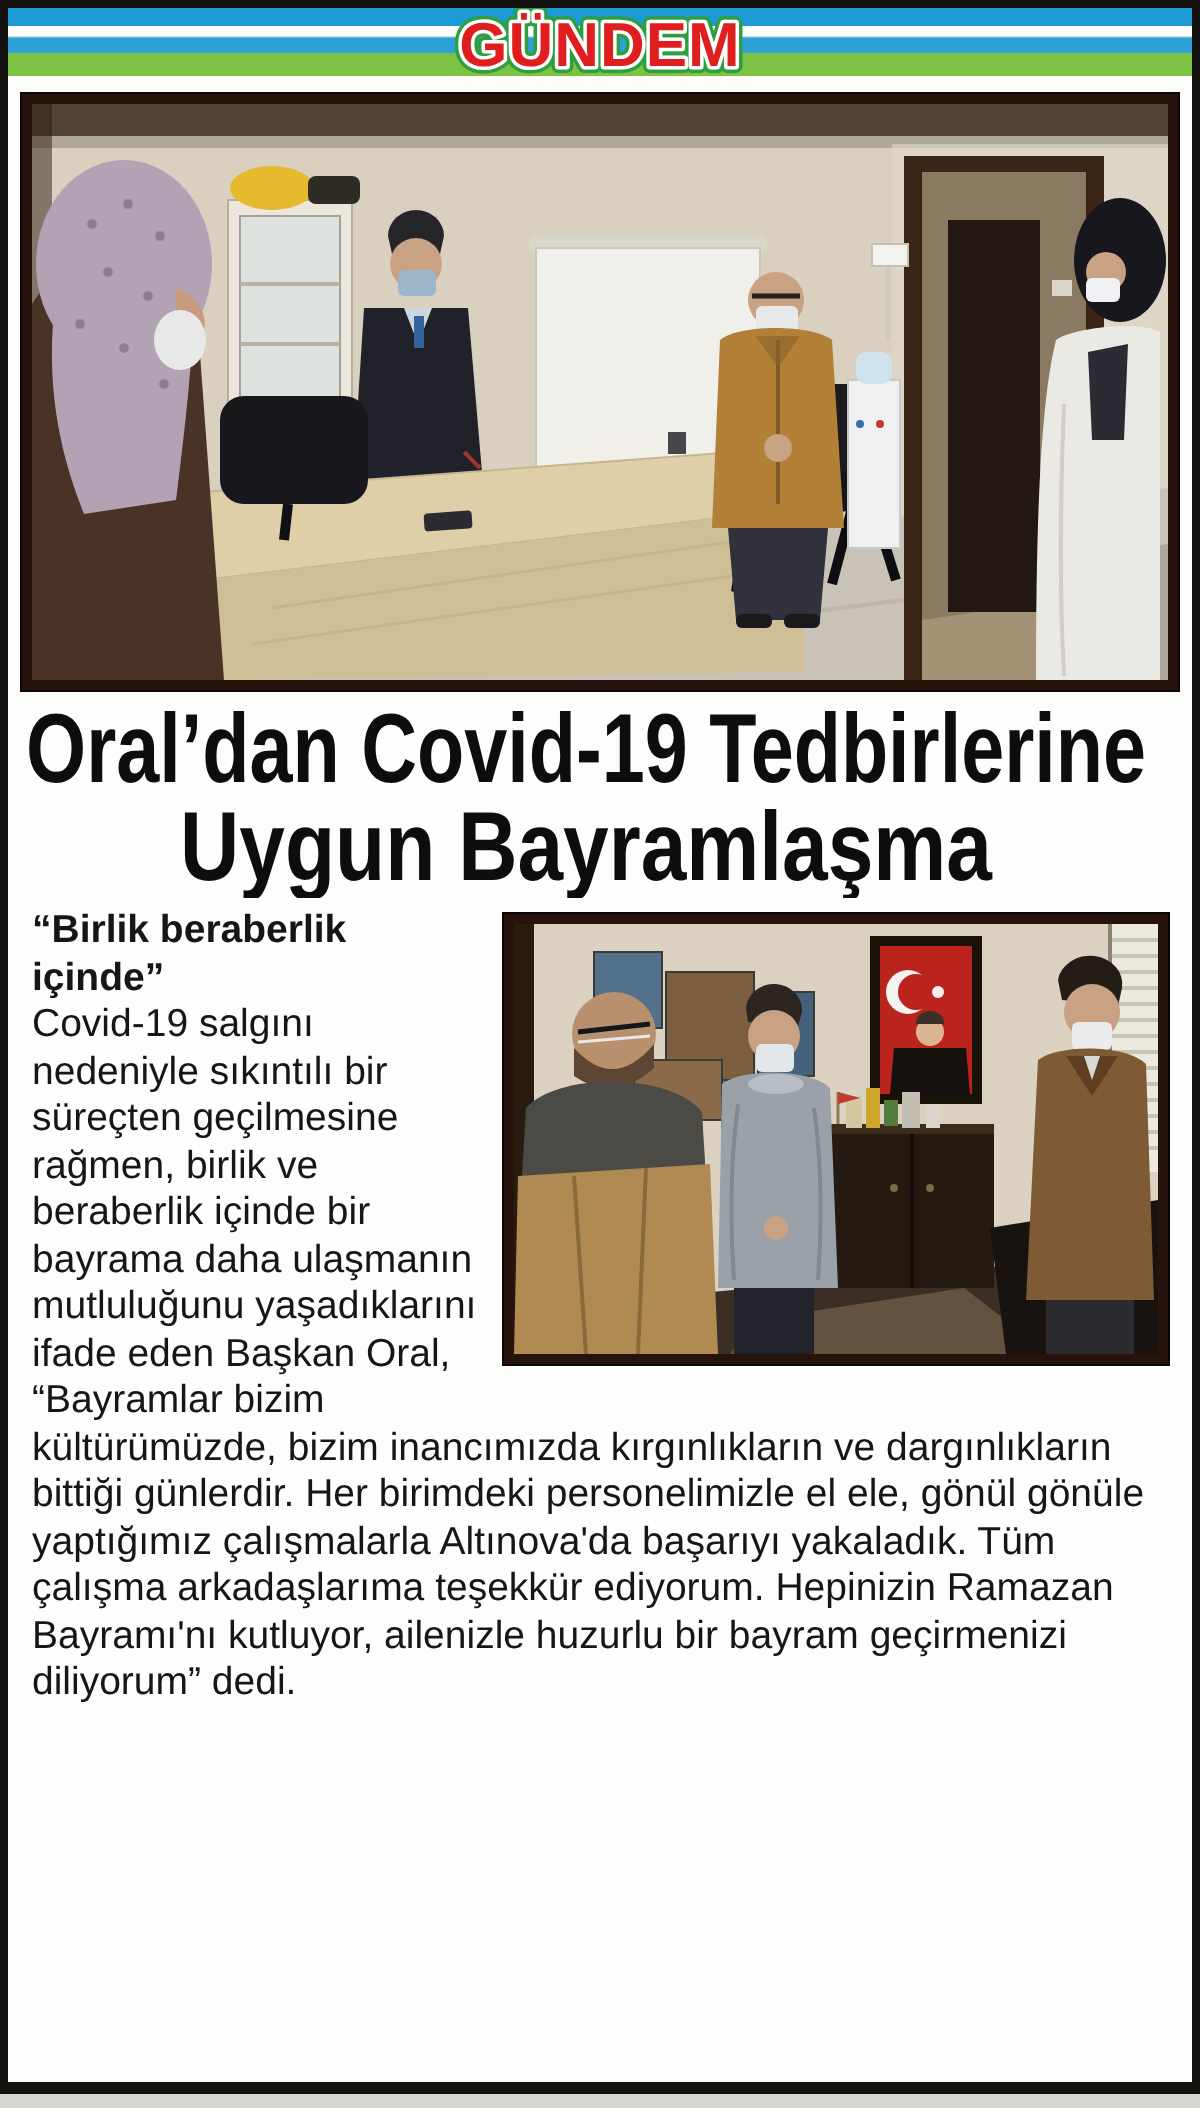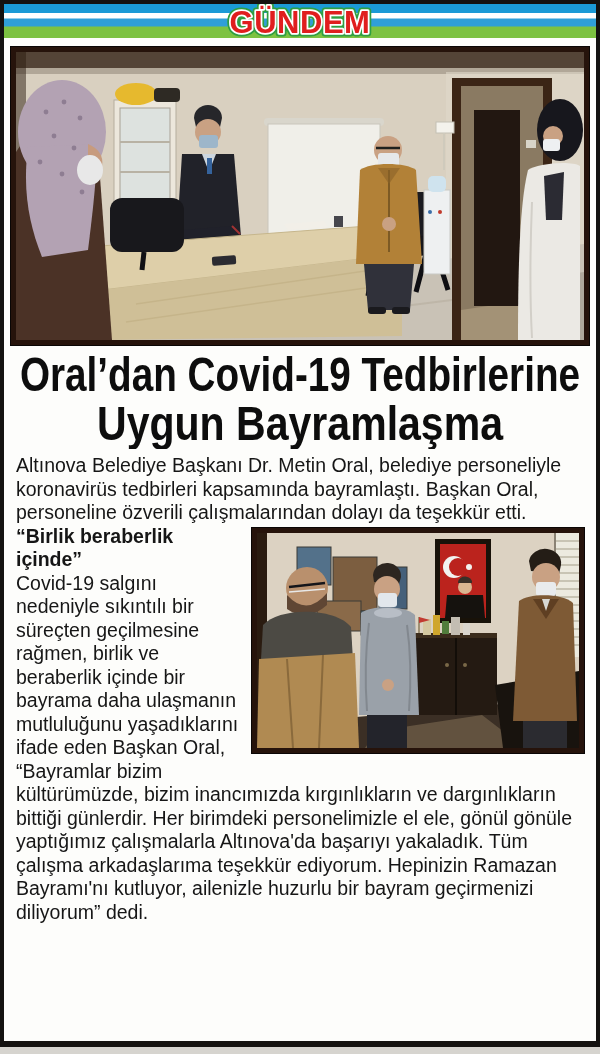--- a/index.html
+++ b/index.html
@@ -15,21 +15,21 @@
   .logo-svg{position:absolute;left:50%;top:-1px;transform:translateX(-50%);}
 
   
   .photo-frame{margin:9px 7px 0 7px;border:5px solid #26130b;box-shadow:0 0 0 1px #0a0605;
                background:#d9d0c0;line-height:0;}
   .photo-frame svg{display:block;}
   .photo2-frame{float:right;width:322px;height:215px;margin:3px 0 14px 10px;border:5px solid #26130b;
                 box-shadow:0 0 0 1px #0a0605;background:#dcd2c2;line-height:0;}
 
   
-  .headline{margin:2px 0 0 0;text-align:center;line-height:0;}
+  .headline{margin:2px 0 0 0;line-height:0;}
 
   
   .body-text{padding:5px 12px 0 12px;font-size:19.5px;line-height:23.5px;color:#161616;}
   .body-text p{margin:0;}
   .subhead{font-weight:bold;}
 </style>
 </head>
 <body>
 
 <div class="canvas">
@@ -159,21 +159,20 @@
     <div class="headline">
       <svg width="578" height="51" viewBox="0 0 578 51">
         <text x="9" y="44" font-size="49" font-weight="bold" font-family="Liberation Sans, sans-serif" fill="#0d0d0d" textLength="560" lengthAdjust="spacingAndGlyphs">Oral’dan Covid-19 Tedbirlerine</text>
       </svg>
       <svg width="578" height="51" viewBox="0 0 578 51">
         <text x="86" y="42" font-size="49" font-weight="bold" font-family="Liberation Sans, sans-serif" fill="#0d0d0d" textLength="406" lengthAdjust="spacingAndGlyphs">Uygun Bayramlaşma</text>
       </svg>
     </div>
 
     <div class="body-text">
-      <p>Altınova Belediye Başkanı Dr. Metin Oral, belediye personeliyle koronavirüs tedbirleri kapsamında bayramlaştı. Başkan Oral, personeline özverili çalışmalarından dolayı da teşekkür etti.</p>
 
       <div class="photo2-frame">
         <svg width="322" height="215" viewBox="0 0 322 215" preserveAspectRatio="none">
           <rect x="0" y="0" width="322" height="215" fill="#dcd2c2"></rect>
           <rect x="0" y="0" width="10" height="215" fill="#2a1b10"></rect>
 
           <g>
             <rect x="298" y="0" width="24" height="124" fill="#eceadf"></rect>
             <path d="M298,8 L322,8 M298,16 L322,16 M298,24 L322,24 M298,32 L322,32 M298,40 L322,40 M298,48 L322,48 M298,56 L322,56 M298,64 L322,64 M298,72 L322,72 M298,80 L322,80 M298,88 L322,88 M298,96 L322,96 M298,104 L322,104 M298,112 L322,112" stroke="#c8c4b4" stroke-width="2"></path>
             <path d="M298,0 L298,124" stroke="#8a8274" stroke-width="2"></path>

